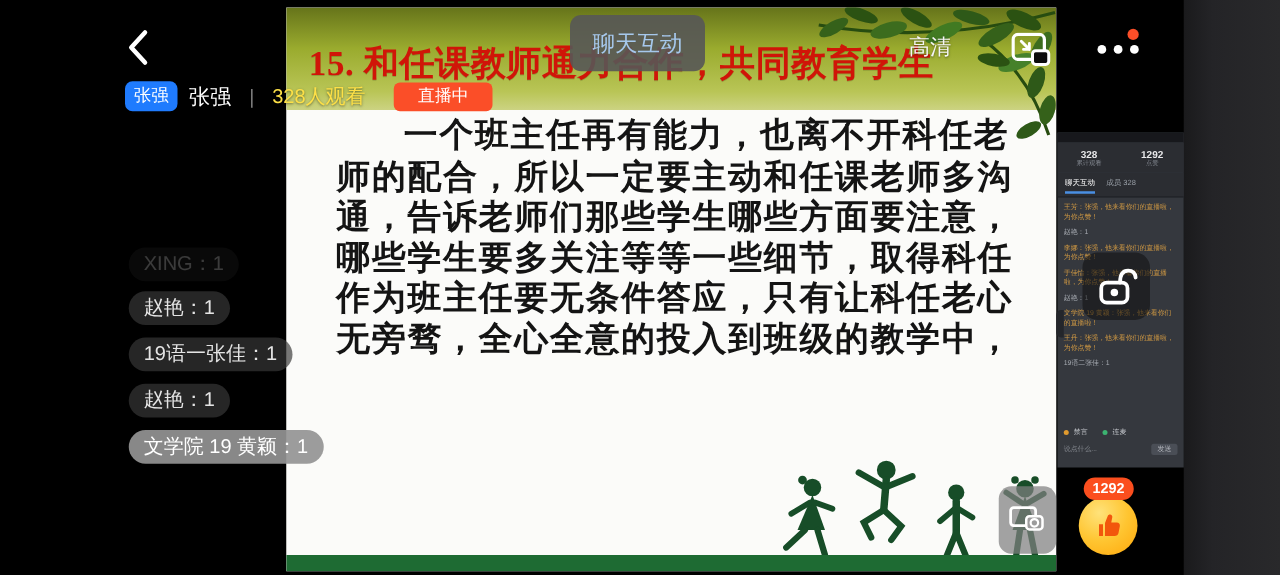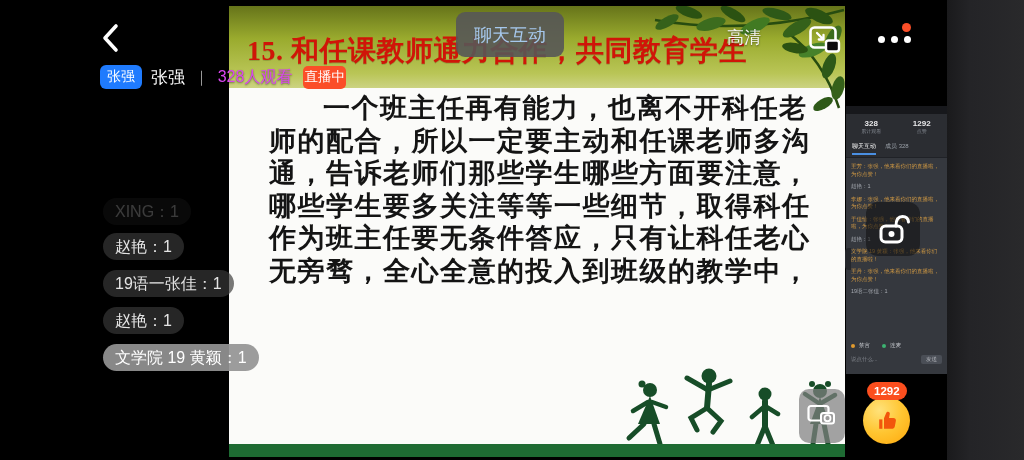--- a/index.html
+++ b/index.html
@@ -60,22 +60,22 @@
   .pip-btn{position:absolute;left:809px;top:26px;width:34px;height:29px;}
   .more-btn{position:absolute;left:874px;top:24px;width:46px;height:28px;}
   .more-dots{position:absolute;left:4px;top:12px;display:flex;gap:6px;}
   .more-dots i{width:7px;height:7px;border-radius:50%;background:#fff;}
   .red-dot{position:absolute;left:28px;top:-1px;width:9px;height:9px;border-radius:50%;background:#fb4e28;}
 
   .row2{position:absolute;left:100px;top:64px;height:26px;display:flex;align-items:center;gap:9px;}
   .streamer-badge{background:#1f7bfe;color:#fff;font-size:14px;padding:3px 7px;border-radius:6px;}
   .streamer-name{font-size:17px;color:#fff;text-shadow:0 1px 2px rgba(0,0,0,.5);}
   .sep{color:#a8a8a8;font-size:15px;}
-  .viewers{font-size:16px;color:#d946ef;text-shadow:0 1px 2px rgba(0,0,0,.5);text-align:right;}
-  .live-badge{background:#fb4e28;color:#fff;font-size:13.5px;padding:2px 1px 3px;border-radius:5px;margin-left:2px;}
+  .viewers{font-size:16px;color:#fde047;text-shadow:0 1px 2px rgba(0,0,0,.5);text-align:right;}
+  .live-badge{background:#fb4e28;color:#fff;font-size:13.5px;padding:2px 19px 3px;border-radius:5px;margin-left:14px;}
 
   .pill{position:absolute;left:103px;height:27px;border-radius:14px;background:rgba(56,56,56,.68);
     color:#e4e4e4;font-size:16px;line-height:27px;padding:0 12px;white-space:nowrap;}
   .pill.faded{top:198px;opacity:.26;}
   .pill.m1{top:233px;}
   .pill.m2{top:270px;}
   .pill.m3{top:307px;}
   .pill.m4{top:344px;background:rgba(148,148,148,.92);color:#fff;}
 
   .composer{position:absolute;left:104px;top:394px;width:328px;height:45px;border-radius:23px;

